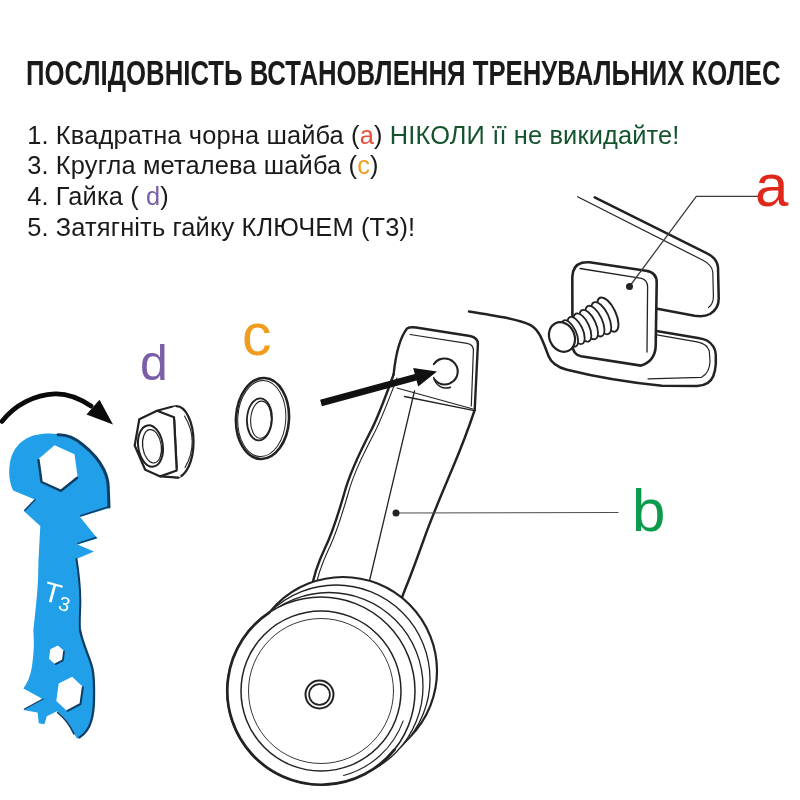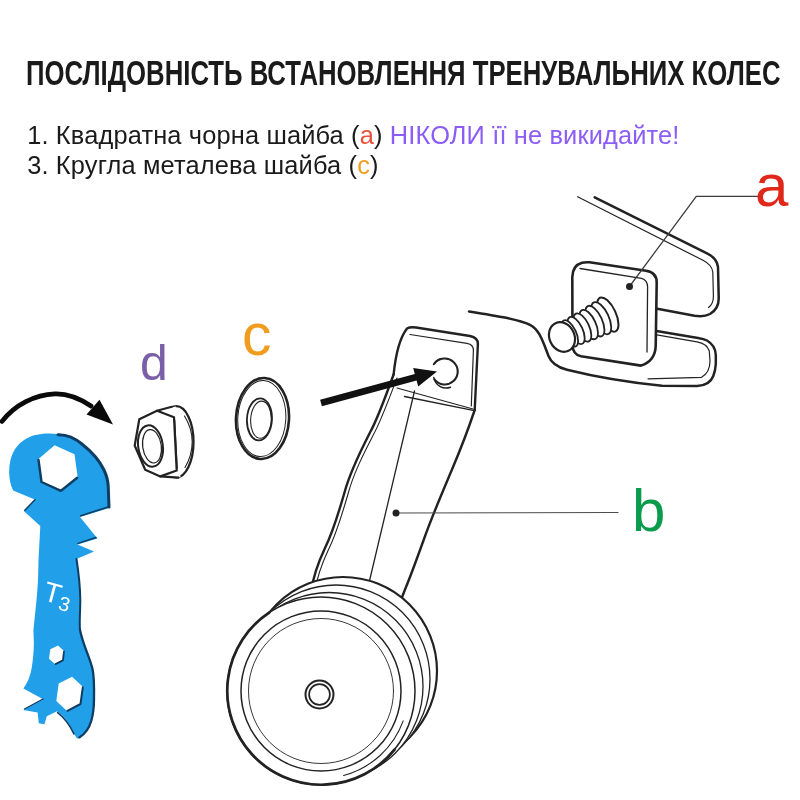--- a/index.html
+++ b/index.html
@@ -1,31 +1,33 @@
 <!DOCTYPE html>
 <html><head>
 <meta charset="utf-8">
 <style>
 html,body{margin:0;padding:0;width:800px;height:800px;background:#fff;overflow:hidden;}
 body{font-family:"Liberation Sans", sans-serif;color:#1a1a1a;-webkit-font-smoothing:antialiased;}
 #title{position:absolute;left:25.5px;top:55px;font-size:35px;line-height:35px;font-weight:bold;white-space:nowrap;transform:scaleX(0.7356);transform-origin:left top;}
 #list{position:absolute;left:27.2px;top:119.5px;font-size:25.4px;line-height:30.8px;white-space:nowrap;letter-spacing:0.15px;}
 .ra{color:#e8503a;}
-.rr{color:#8b5cf6;}
+.rr{color:#14532d;}
 .gb{color:#0a9b4d;}
 .oc{color:#f09c1f;}
 .pd{color:#7a5fa8;}
 svg{position:absolute;left:0;top:0;}
 </style>
 </head>
 <body>
 <div id="title">ПОСЛІДОВНІСТЬ ВСТАНОВЛЕННЯ ТРЕНУВАЛЬНИХ КОЛЕС</div>
 <div id="list">
 <div>1. Квадратна чорна шайба (<span class="ra">а</span>) <span class="rr">НІКОЛИ її не викидайте!</span></div>
 <div>3. Кругла металева шайба (<span class="oc">с</span>)</div>
+<div>4. Гайка ( <span class="pd">d</span>)</div>
+<div>5. Затягніть гайку КЛЮЧЕМ (Т3)!</div>
 </div>
 <svg width="800" height="800" viewBox="0 0 800 800">
 <g stroke-linecap="round" stroke-linejoin="round" fill="none" stroke="#222">
 
 <path d="M594.7,197.4 L706,252.8 Q717,258 718,267 L718.7,297 Q719.3,308.5 710,314 Q704,317.2 694.5,315.7 L640,305.5 Z" fill="#fff" stroke="none"></path>
 
 <path d="M594.7,197.4 L706,252.8 Q717,258 718,267 L718.7,297 Q719.3,308.5 710,314 Q704,317.2 694.5,315.7 L652,307.8" stroke-width="2.5"></path>
 
 <path d="M577.6,196.7 L703,260.3 Q712,265 712.8,272 L713.4,296 Q713.5,304 708.5,307.5" stroke-width="1.2"></path>
 

